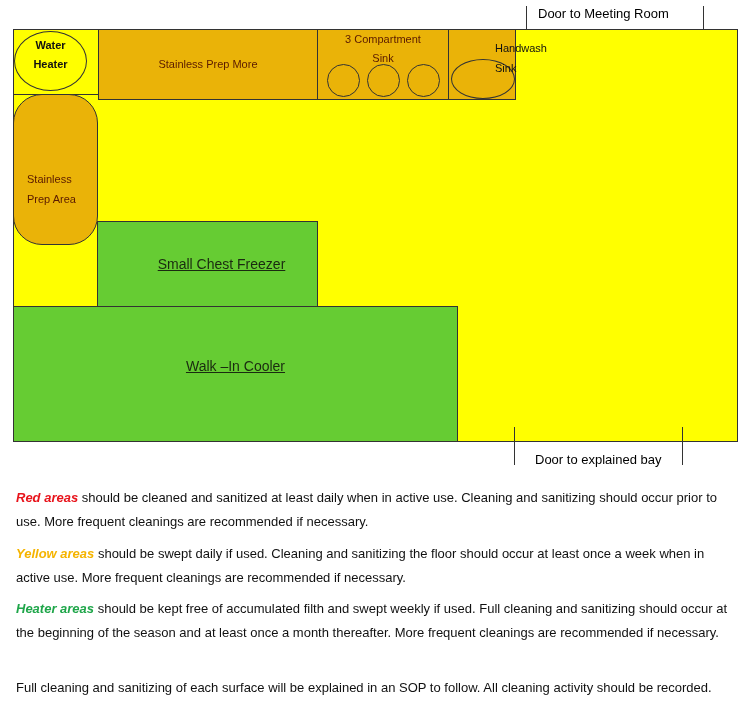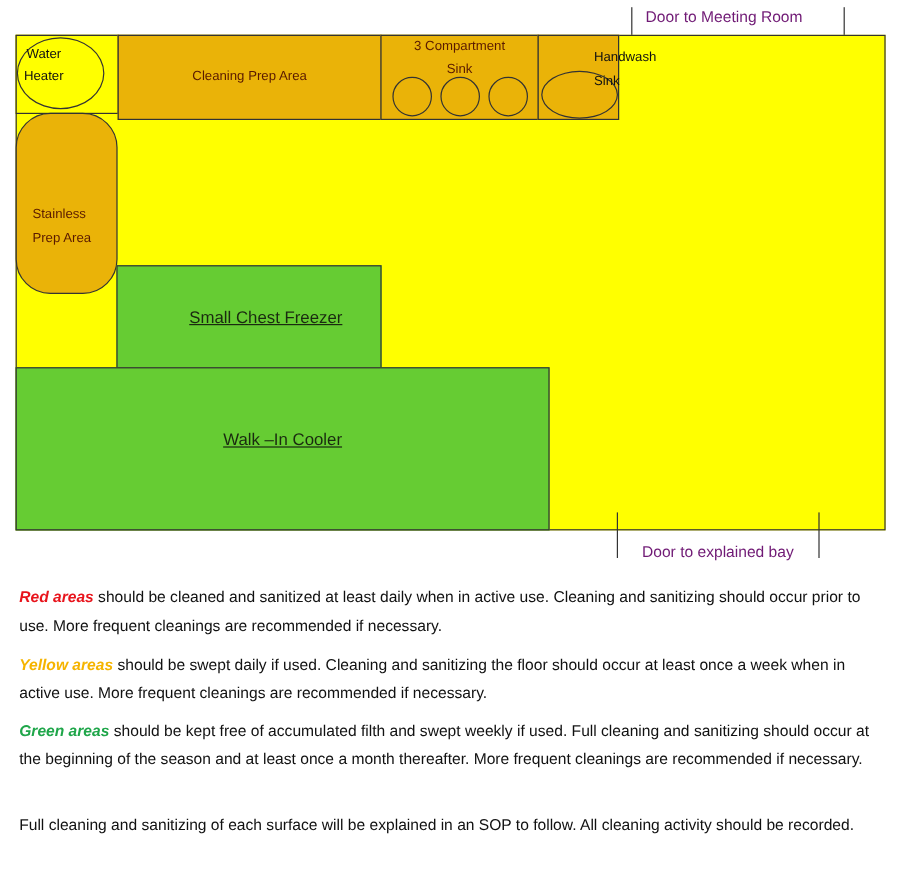--- a/index.html
+++ b/index.html
@@ -7,42 +7,42 @@
   .abs{position:absolute;box-sizing:border-box;}
   .room{left:13px;top:29px;width:725px;height:413px;background:#ffff00;border:1px solid #333;}
   .box{border:1.5px solid #333;display:flex;align-items:center;justify-content:center;text-align:center;}
   .orange{background:#eab308;color:#5a1a00;}
   .green{background:#66cc33;color:#1a2a10;}
   .yellowbox{background:#ffff00;}
   .lbl{font-size:11px;line-height:19px;}
   .lbl-big{font-size:14px;text-decoration:underline;}
   .circle{border:1.3px solid #333;border-radius:50%;}
   .tick{width:1px;background:#333;}
-  .door-label{font-size:13px;color:#701a75;white-space:nowrap;}
+  .door-label{font-size:13px;color:#000000;white-space:nowrap;}
   .para{left:16px;width:724px;font-size:13px;line-height:24px;color:#111;}
   .key{font-style:italic;font-weight:bold;}
 </style>
 </head>
 <body>
 
 <div class="abs tick" style="left:526px;top:6px;height:38px;"></div>
 <div class="abs door-label" style="left:538px;top:6px;">Door to Meeting Room</div>
 <div class="abs tick" style="left:703px;top:6px;height:38px;"></div>
 
 <div class="abs room"></div>
 
 <div class="abs box yellowbox" style="left:13px;top:29px;width:86px;height:66px;border-width:1px;"></div>
 <div class="abs circle" style="left:14px;top:31px;width:73px;height:60px;"></div>
-<div class="abs lbl" style="left:0;top:36px;width:73px;text-align:center;">
+<div class="abs lbl" style="left:14px;top:36px;width:73px;text-align:center;font-weight:bold;">
   <div>Water</div>
   <div>Heater</div>
 </div>
 
 <div class="abs box orange" style="left:98px;top:29px;width:220px;height:71px;">
-  <span class="lbl">Cleaning Prep Area</span>
+  <span class="lbl">Stainless Prep More</span>
 </div>
 
 <div class="abs box orange" style="left:317px;top:29px;width:132px;height:71px;align-items:flex-start;">
   <div class="lbl" style="margin-top:0;line-height:19px;">
     <div>3 Compartment</div>
     <div>Sink</div>
   </div>
 </div>
 <div class="abs circle" style="left:327px;top:64px;width:33px;height:33px;"></div>
 <div class="abs circle" style="left:367px;top:64px;width:33px;height:33px;"></div>
@@ -74,15 +74,15 @@
 <div class="abs door-label" style="left:535px;top:452px;">Door to explained bay</div>
 <div class="abs tick" style="left:682px;top:427px;height:38px;"></div>
 
 <div class="abs para" style="top:486px;">
   <span class="key" style="color:#e8141c;">Red areas</span><span> should be cleaned and sanitized at least daily when in active use.  Cleaning and sanitizing should occur prior to use.  More frequent cleanings are recommended if necessary.</span>
 </div>
 <div class="abs para" style="top:542px;">
   <span class="key" style="color:#f5b400;">Yellow areas</span><span> should be swept daily if used.  Cleaning and sanitizing the floor should occur at least once a week when in active use.  More frequent cleanings are recommended if necessary.</span>
 </div>
 <div class="abs para" style="top:597px;">
-  <span class="key" style="color:#1fa64a;">Green areas</span><span> should be kept free of accumulated filth and swept weekly if used.  Full cleaning and sanitizing should occur at the beginning of the season and at least once a month thereafter.  More frequent cleanings are recommended if necessary.</span>
+  <span class="key" style="color:#1fa64a;">Heater areas</span><span> should be kept free of accumulated filth and swept weekly if used.  Full cleaning and sanitizing should occur at the beginning of the season and at least once a month thereafter.  More frequent cleanings are recommended if necessary.</span>
 </div>
 <div class="abs para" style="top:676px;">Full cleaning and sanitizing of each surface will be explained in an SOP to follow.  All cleaning activity should be recorded.</div>
 
 </body></html>

